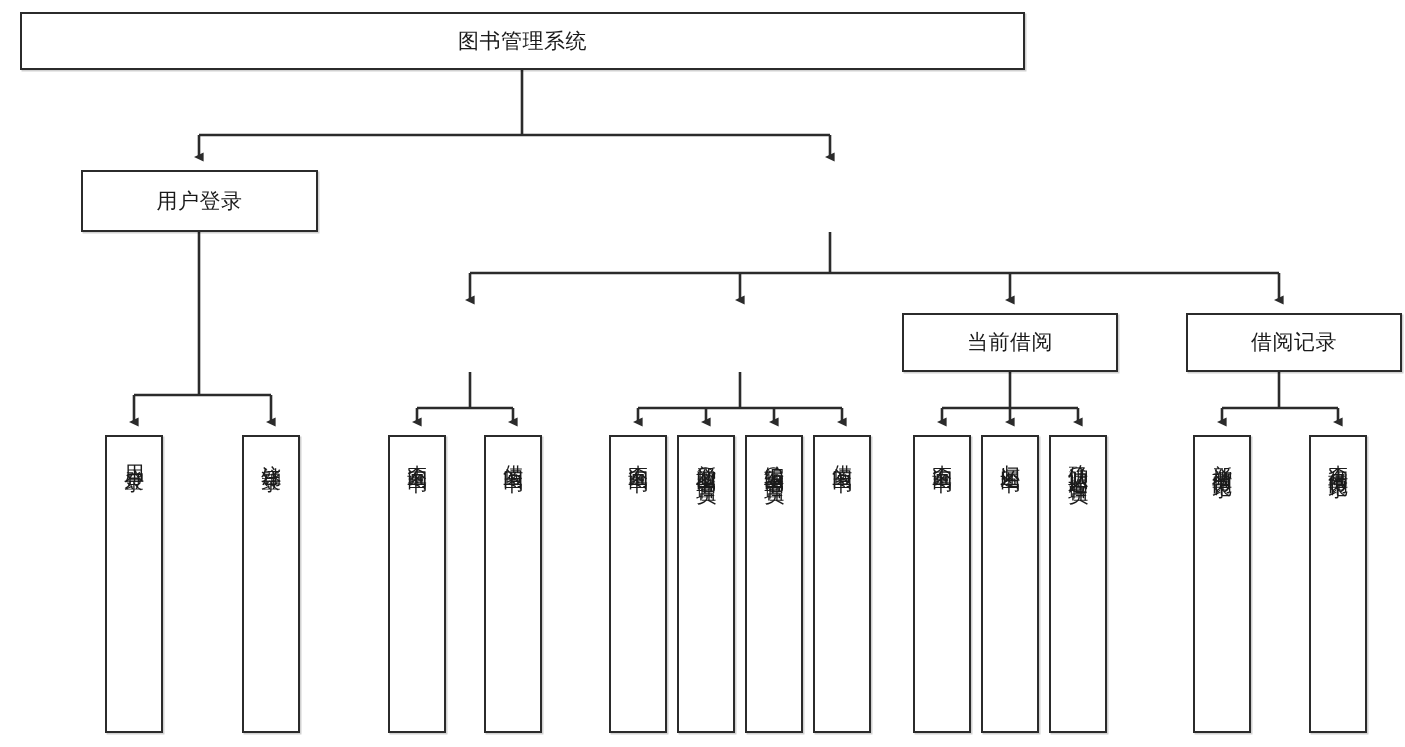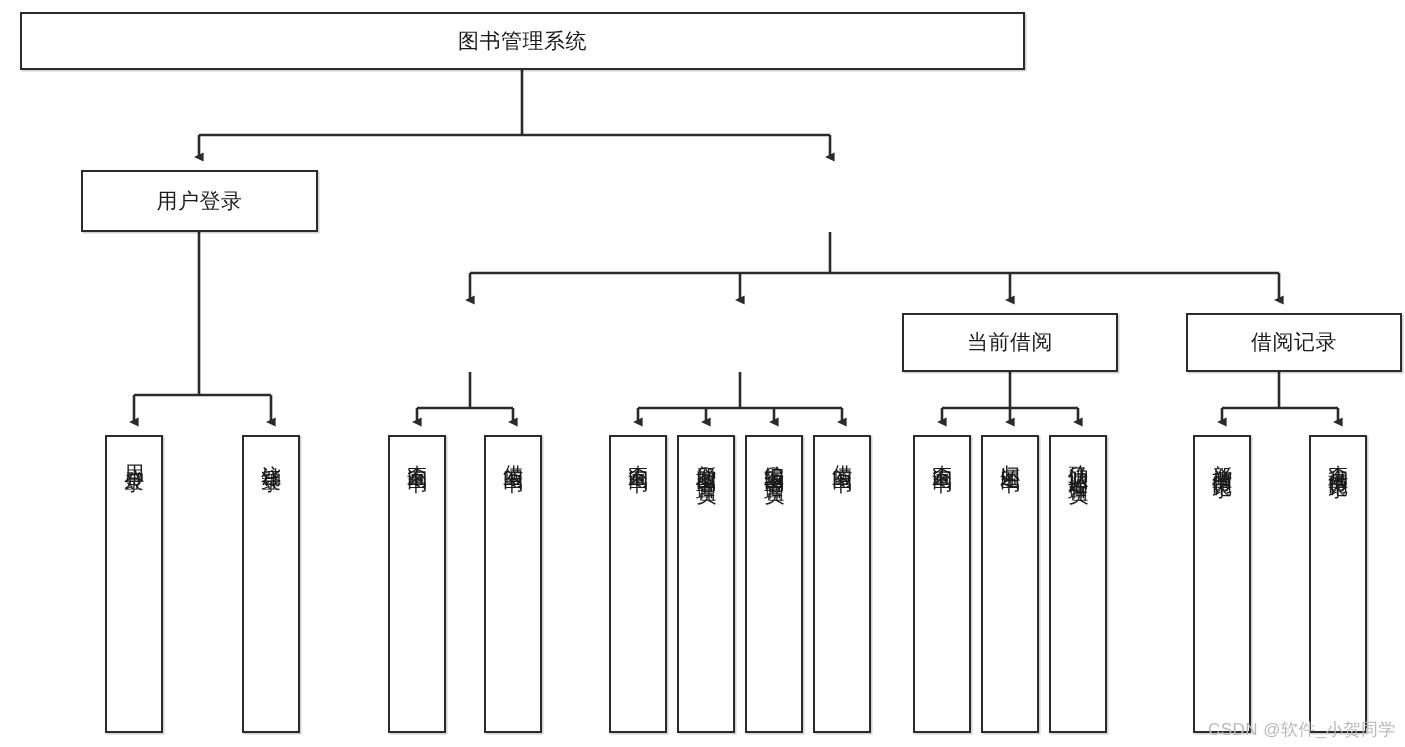--- a/index.html
+++ b/index.html
@@ -168,15 +168,14 @@
     <span class="lbl">确认归还（管理员）</span>
   </div>
 
   <div class="node vert" style="left:1193px; top:435px; width:58px; height:298px;">
     <span class="lbl">新增借阅记录</span>
   </div>
   <div class="node vert" style="left:1309px; top:435px; width:58px; height:298px;">
     <span class="lbl">查询借阅记录</span>
   </div>
 
-  <div id="watermark">CSDN @软件_小贺同学</div>
 
 </div>
 
 </body></html>

